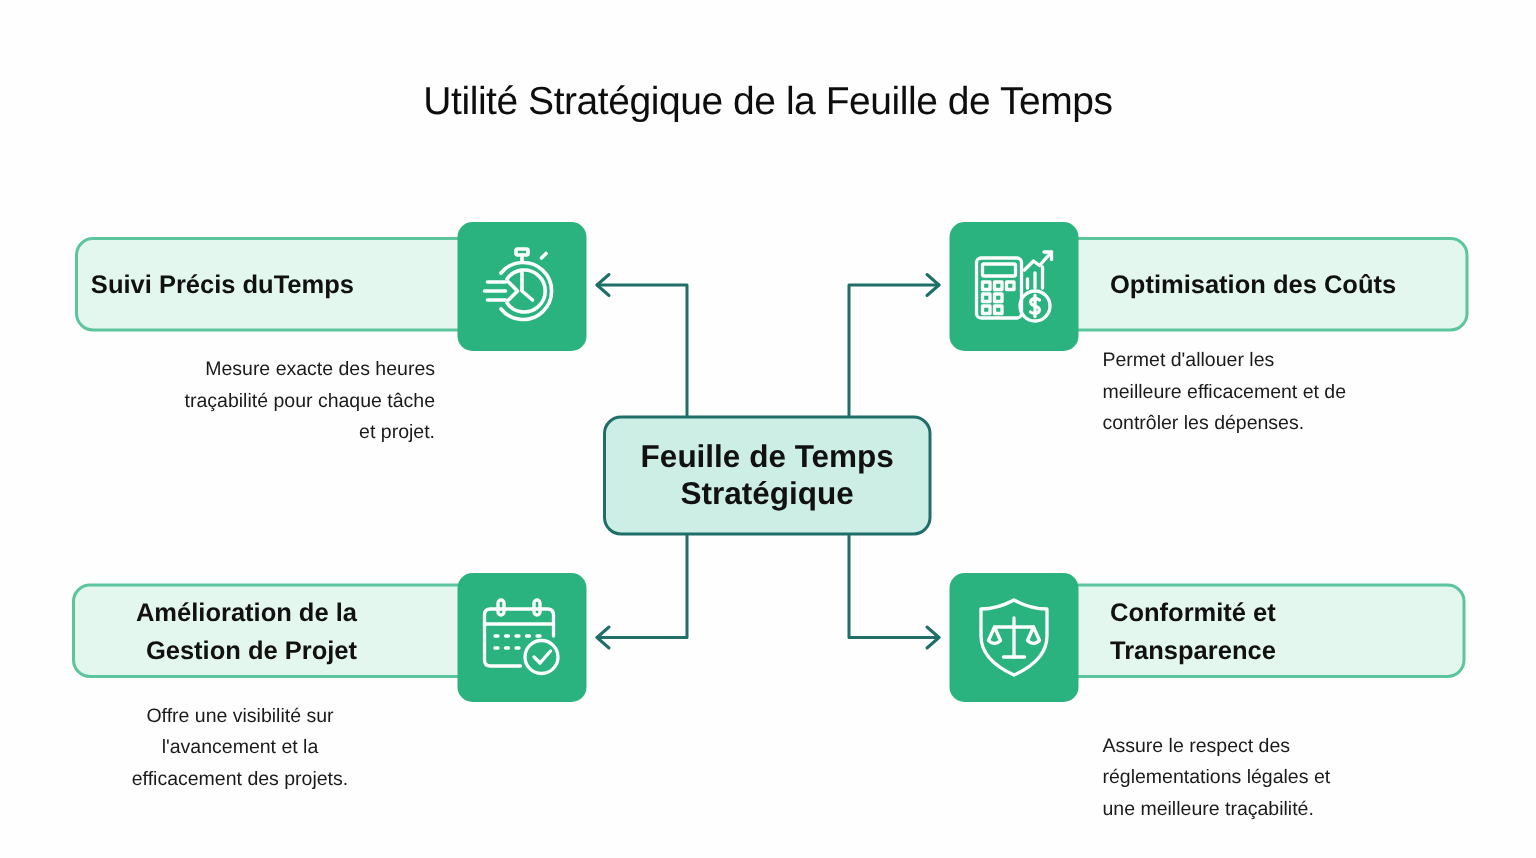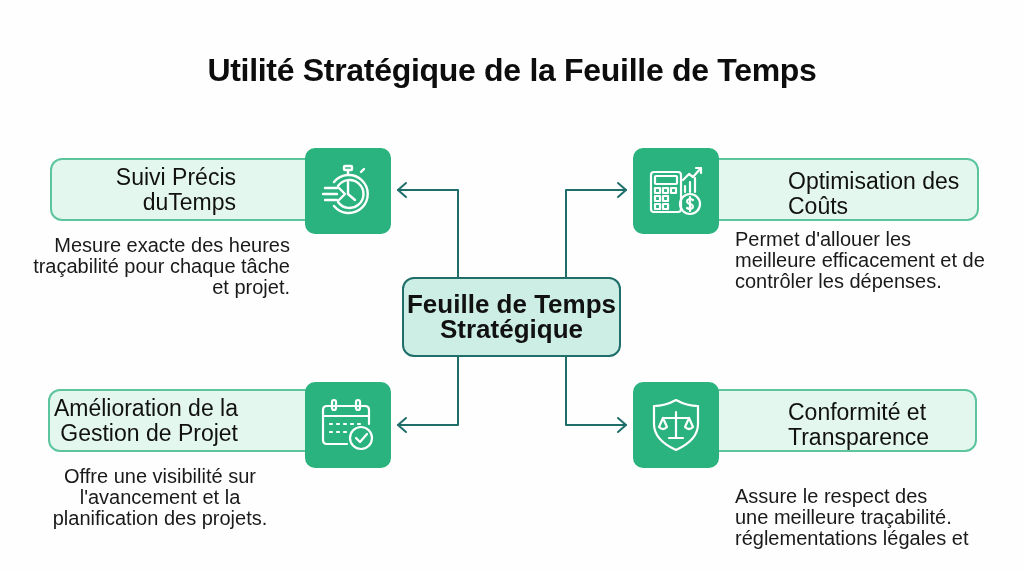--- a/index.html
+++ b/index.html
@@ -1,33 +1,33 @@
 <!DOCTYPE html>
 <html><head>
 <meta charset="utf-8">
 <style>
   html, body { margin:0; padding:0; }
   body { width:1024px; height:572px; background:#fdfefd; position:relative; overflow:hidden;
          font-family:"Liberation Sans", "DejaVu Sans", sans-serif; color:#111; }
   .title { position:absolute; left:0; top:52px; width:1024px; text-align:center;
-           font-size:32px; font-weight:bold; letter-spacing:-0.3px; color:#0d0d0d; }
+           font-size:26px; font-weight:normal; letter-spacing:-0.3px; color:#0d0d0d; }
   .label-box { position:absolute; background:#e4f7ee; border:2px solid #5cc59e; border-radius:12px;
                box-sizing:border-box; display:flex; align-items:center; }
-  .label-box span { font-weight:normal; font-size:23px; line-height:25px; color:#111; }
+  .label-box span { font-weight:bold; font-size:17px; line-height:25px; color:#111; }
   .left .label-box { justify-content:flex-end; padding-right:104px; text-align:right; }
-  .right .label-box { justify-content:flex-start; padding-left:104px; text-align:left;align-items:flex-end; }
+  .right .label-box { justify-content:flex-start; padding-left:56px; text-align:left; }
   .icon-tile { position:absolute; width:86px; height:86px; background:#2bb37f; border-radius:10px;
                display:flex; align-items:center; justify-content:center; }
-  .desc { position:absolute; font-size:20px; line-height:21px; color:#1a1a1a; width:260px; }
+  .desc { position:absolute; font-size:13px; line-height:21px; color:#1a1a1a; width:260px; }
   .left .desc { text-align:right; }
   .right .desc { text-align:left; }
   .center { position:absolute; left:402px; top:277px; width:219px; height:80px; background:#cdeee4;
             border:2.5px solid #1f6e6a; border-radius:12px; box-sizing:border-box;
             display:flex; align-items:center; justify-content:center; text-align:center;
-            font-weight:bold; font-size:26px; line-height:25px; }
+            font-weight:bold; font-size:21px; line-height:25px; }
   svg.connectors { position:absolute; left:0; top:0; }
 </style>
 </head>
 <body>
 
 <div class="title">Utilité Stratégique de la Feuille de Temps</div>
 
 <svg class="connectors" width="1024" height="572">
   <g fill="none" stroke="#1f6e6a" stroke-width="2" stroke-linecap="round" stroke-linejoin="round">
 
@@ -126,21 +126,21 @@
           <line x1="13" y1="30" x2="46" y2="30"></line>
           <line x1="13" y1="38" x2="30" y2="38"></line>
         </g>
       <circle cx="44" cy="44" r="11"></circle>
       <path d="M39 44 L43 48 L50 40"></path>
     </svg>
   </div>
   <div class="desc" style="left:30px; top:466px;text-align:center;">
     <div>Offre une visibilité sur</div>
     <div>l'avancement et la</div>
-    <div>planification des projets.</div>
+    <div>efficacement des projets.</div>
   </div>
 </div>
 
 <div class="right">
   <div class="label-box" style="left:682px; top:389px; width:295px; height:63px;">
     <span>
       <div>Conformité et</div>
       <div>Transparence</div>
     </span>
   </div>
@@ -149,16 +149,16 @@
       <path d="M31 6 Q20 12 9 12 L9 30 Q9 46 31 56 Q53 46 53 30 L53 12 Q42 12 31 6 Z"></path>
       <line x1="31" y1="18" x2="31" y2="44"></line>
       <line x1="24" y1="44" x2="38" y2="44"></line>
       <line x1="18" y1="24" x2="44" y2="24"></line>
       <path d="M18 24 L14 33 Q18 37 22 33 Z"></path>
       <path d="M44 24 L40 33 Q44 37 48 33 Z"></path>
     </svg>
   </div>
   <div class="desc" style="left:735px; top:466px;margin-top:20px;">
     <div>Assure le respect des</div>
+    <div>réglementations légales et</div>
     <div>une meilleure traçabilité.</div>
-    <div>réglementations légales et</div>
   </div>
 </div>
 
 </body></html>

